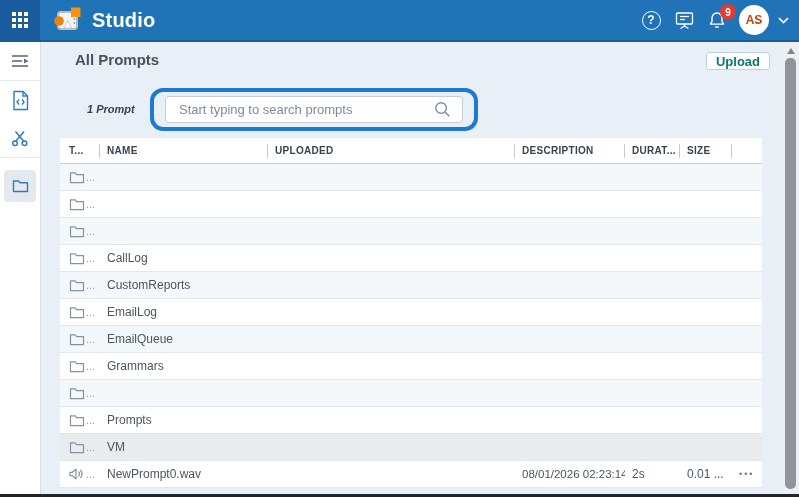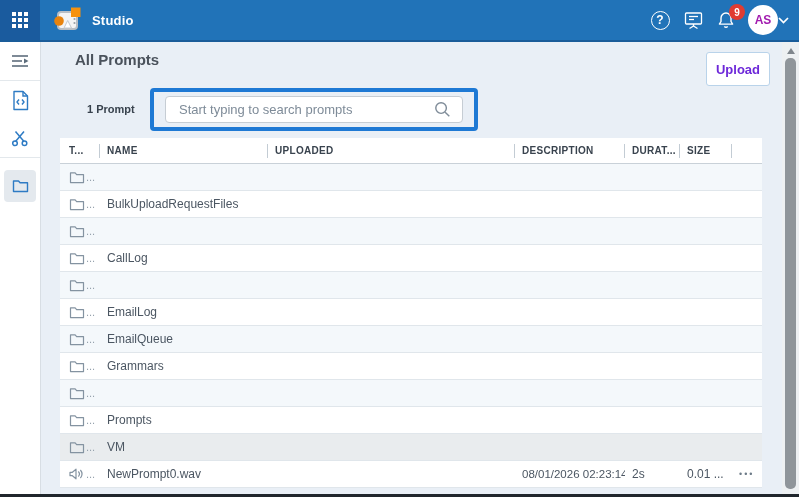--- a/index.html
+++ b/index.html
@@ -9,50 +9,50 @@
   .screen { position:relative; width:799px; height:497px; background:#ffffff; overflow:hidden; }
 
   
   .app-header { position:absolute; top:0; left:0; right:0; height:42px;
     background:#2173b8; border-bottom:2px solid #1a5c99;
     display:flex; align-items:center; }
   .waffle { width:40px; height:40px; background:#1a5b9e; display:flex; align-items:center; justify-content:center; cursor:pointer; }
   .waffle-grid { display:grid; grid-template-columns:repeat(3,4px); grid-template-rows:repeat(3,4px); gap:2px; }
   .waffle-grid i { background:#ffffff; display:block; }
   .logo { margin-left:14px; width:28px; height:28px; display:flex; align-items:center; }
-  .app-title { color:#ffffff; font-size:13px; font-weight:bold; margin-left:10px; letter-spacing:.2px; }
+  .app-title { color:#ffffff; font-size:20px; font-weight:bold; margin-left:10px; letter-spacing:.2px; }
   .hspacer { flex:1; }
   .hicon { width:22px; height:22px; margin-right:11px; display:flex; align-items:center; justify-content:center; position:relative; cursor:pointer; }
   .help-circle { width:19px; height:19px; border:1.5px solid #ffffff; border-radius:50%;
     color:#ffffff; font-size:12px; font-weight:bold; display:flex; align-items:center; justify-content:center; }
   .badge { position:absolute; top:-5px; right:-8px; min-width:16px; height:16px; padding:0 3px;
     background:#e03c31; border-radius:8px; color:#ffffff; font-size:10px; font-weight:bold;
     display:flex; align-items:center; justify-content:center; }
-  .avatar { width:30px; height:30px; border-radius:50%; background:#ffffff; color:#a21caf;
-    font-size:12px; font-weight:bold; display:flex; align-items:center; justify-content:center; cursor:pointer; }
+  .avatar { width:30px; height:30px; border-radius:50%; background:#ffffff; color:#c2410c;
+    font-size:12px; font-weight:bold; display:flex; align-items:center; justify-content:center; margin-right:9px; cursor:pointer; }
   .chev { margin-right:10px; display:flex; cursor:pointer; }
 
   
   .sidebar { position:absolute; top:42px; left:0; width:41px; bottom:3px; background:#ffffff;
     border-right:1px solid #d8dee4; display:flex; flex-direction:column; align-items:center; }
   .side-item { width:40px; height:38px; display:flex; align-items:center; justify-content:center; cursor:pointer; }
   .side-sep { width:40px; height:1px; background:#e3e8ec; }
   .active-tile { width:32px; height:32px; margin-top:12px; background:#e4e9ee; border-radius:4px;
     display:flex; align-items:center; justify-content:center; }
 
   
   .content { position:absolute; left:41px; top:42px; right:0; bottom:3px; background:#e9eff6; }
   .page-title { position:absolute; left:34px; top:9px; font-size:15px; color:#4a525c;font-weight:bold; }
-  .upload-btn { position:absolute; right:29px; top:10px; width:64px; height:34px;
+  .upload-btn { position:absolute; right:29px; top:10px; width:64px; height:18px;
     background:#ffffff; border:1px solid #b9d3ea; border-radius:3px;
-    color:#6d28d9; font-size:13px; font-weight:bold; font-family:"Liberation Sans",sans-serif; cursor:pointer; }
-  .count-label { position:absolute; left:46px; top:61px; font-size:11px; font-weight:bold; color:#38424d; }
+    color:#0f766e; font-size:13px; font-weight:bold; font-family:"Liberation Sans",sans-serif; cursor:pointer; }
+  .count-label { position:absolute; left:46px; top:61px; font-size:11px; font-weight:bold; color:#38424d;font-style:italic; }
 
   .annotation-box { position:absolute; left:109px; top:46px; width:328px; height:43px;
-    border:4px solid #1e79d4; border-radius:4px; }
+    border:4px solid #1e79d4; border-radius:13px; }
   .search-wrap { position:relative; width:100%; height:100%; }
   .search-input { position:absolute; left:11px; top:4px; width:298px; height:27px;
     border:1px solid #c6cdd4; border-radius:4px; background:#ffffff;
     font-family:"Liberation Sans",sans-serif; font-size:13px; color:#4a545f; padding:0 34px 0 13px; outline:none; }
   .search-input::placeholder { color:#7e8b98; }
   .search-icon { position:absolute; right:23px; top:9px; pointer-events:auto; cursor:pointer; }
 
   
   .table { position:absolute; left:19px; top:96px; width:702px; }
   .thead, .trow { display:grid; grid-template-columns:40px 168px 247px 110px 55px 52px 1fr; }
@@ -221,21 +221,20 @@
   </div>
           <div class="trow even">
     <div class="cell c-type">
       <span class="ricon">
                 <svg width="16" height="13" viewBox="0 0 16 14" fill="none" stroke="currentColor" stroke-width="1.3">
                   <path d="M1 12.5 V2 h5 l1.6 1.8 H15 v8.7 z" stroke-linejoin="round"></path>
                 </svg>
               </span>
       <span class="tdots">...</span>
     </div>
-    <div class="cell c-name">BulkUploadRequestFiles</div>
     <div class="cell c-desc"></div>
     <div class="cell c-up"></div>
     <div class="cell c-dur"></div>
     <div class="cell c-size"></div>
     <div class="cell c-menu"></div>
   </div>
           <div class="trow odd">
     <div class="cell c-type">
       <span class="ricon">
                 <svg width="16" height="13" viewBox="0 0 16 14" fill="none" stroke="currentColor" stroke-width="1.3">
@@ -268,20 +267,21 @@
   </div>
           <div class="trow odd">
     <div class="cell c-type">
       <span class="ricon">
                 <svg width="16" height="13" viewBox="0 0 16 14" fill="none" stroke="currentColor" stroke-width="1.3">
                   <path d="M1 12.5 V2 h5 l1.6 1.8 H15 v8.7 z" stroke-linejoin="round"></path>
                 </svg>
               </span>
       <span class="tdots">...</span>
     </div>
+    <div class="cell c-name">CustomReports</div>
     <div class="cell c-desc"></div>
     <div class="cell c-up"></div>
     <div class="cell c-dur"></div>
     <div class="cell c-size"></div>
     <div class="cell c-menu"></div>
   </div>
           <div class="trow even">
     <div class="cell c-type">
       <span class="ricon">
                 <svg width="16" height="13" viewBox="0 0 16 14" fill="none" stroke="currentColor" stroke-width="1.3">

